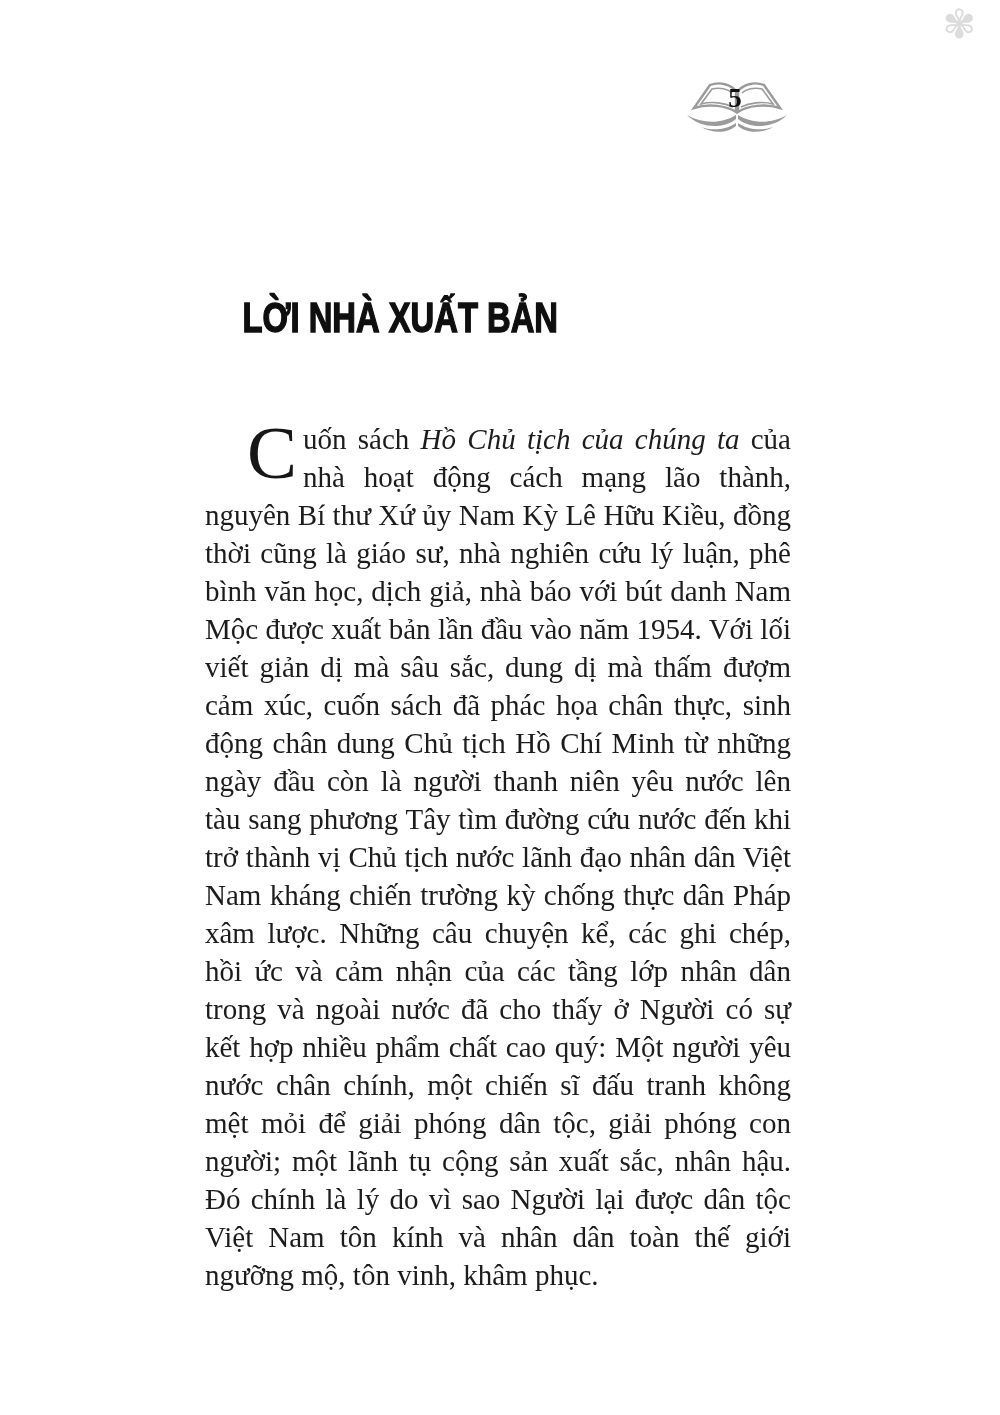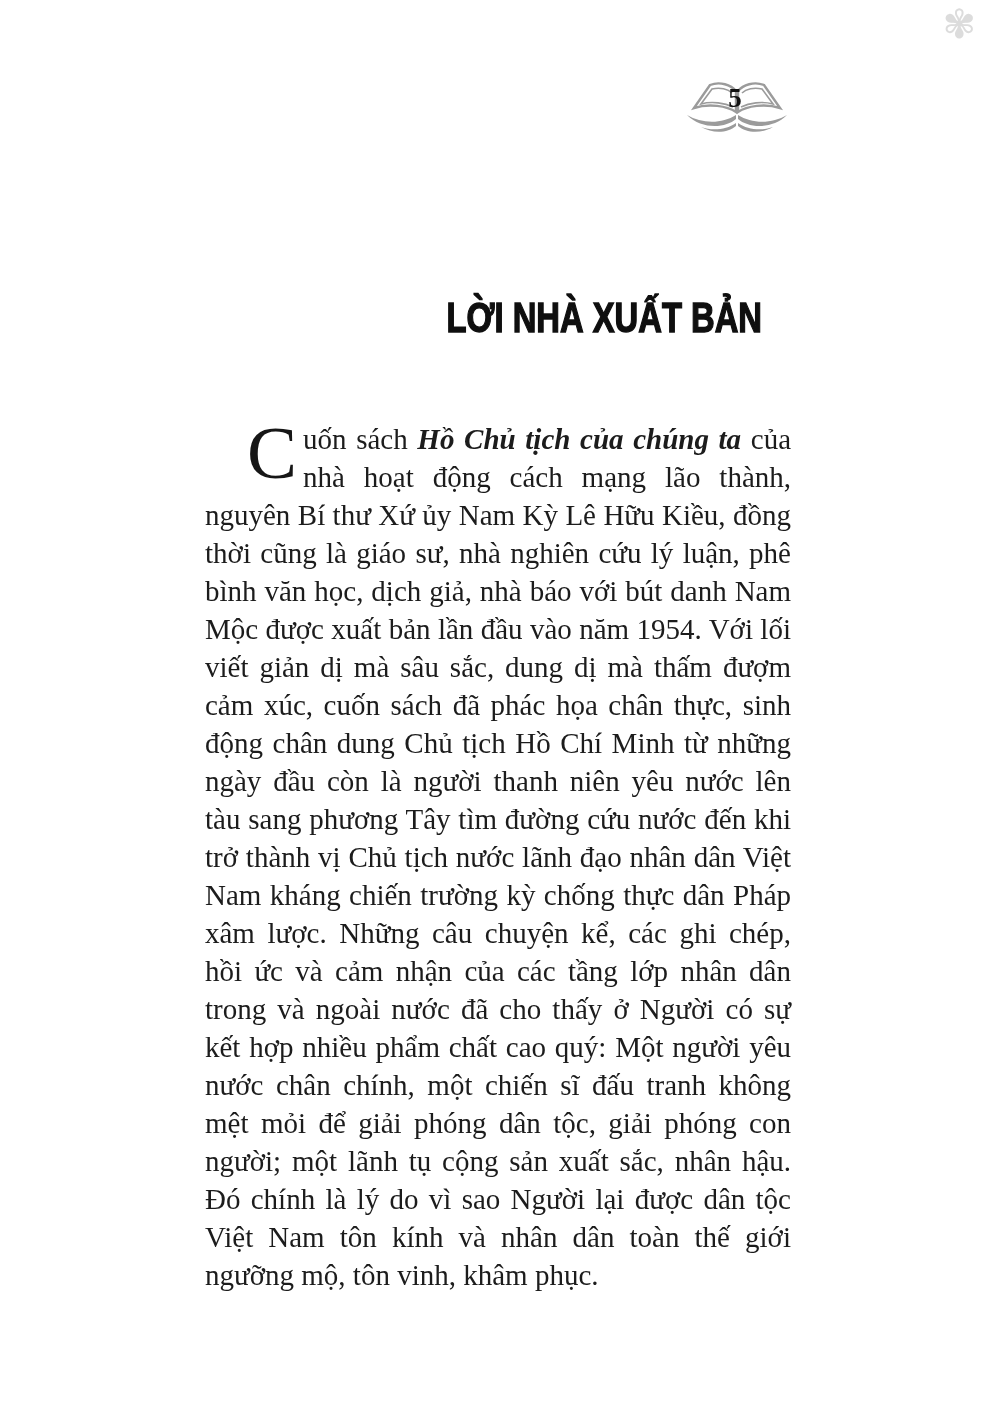--- a/index.html
+++ b/index.html
@@ -43,24 +43,24 @@
     text-align: center;
     font-family: "Liberation Serif", serif;
     font-weight: 700;
     font-size: 27px;
     color: #111;
   }
 
   
   .title-wrap {
     position: absolute;
-    left: 221px;
+    left: 198px;
     top: 296px;
     width: 585px;
-    text-align: right;
+    text-align: left;
   }
   .title {
     display: inline-block;
     font-family: "Liberation Sans", sans-serif;
     font-weight: 700;
     font-size: 42px;
     line-height: 44px;
     color: #0f0f0f;
     letter-spacing: 0px;
     transform: scaleX(0.78);
@@ -88,21 +88,21 @@
     font-size: 75px;
     line-height: 62px;
     height: 72px;
     margin-left: 42px;
     margin-right: 6px;
     margin-top: 2px;
     color: #161616;
   }
   .book-title-italic {
     font-style: italic;
-    font-weight: 700;
+    font-weight: 400;
   }
 </style>
 </head>
 <body>
 
 <div class="page">
 
   <span class="flower">✾</span>
 
   <div class="book-ornament">

